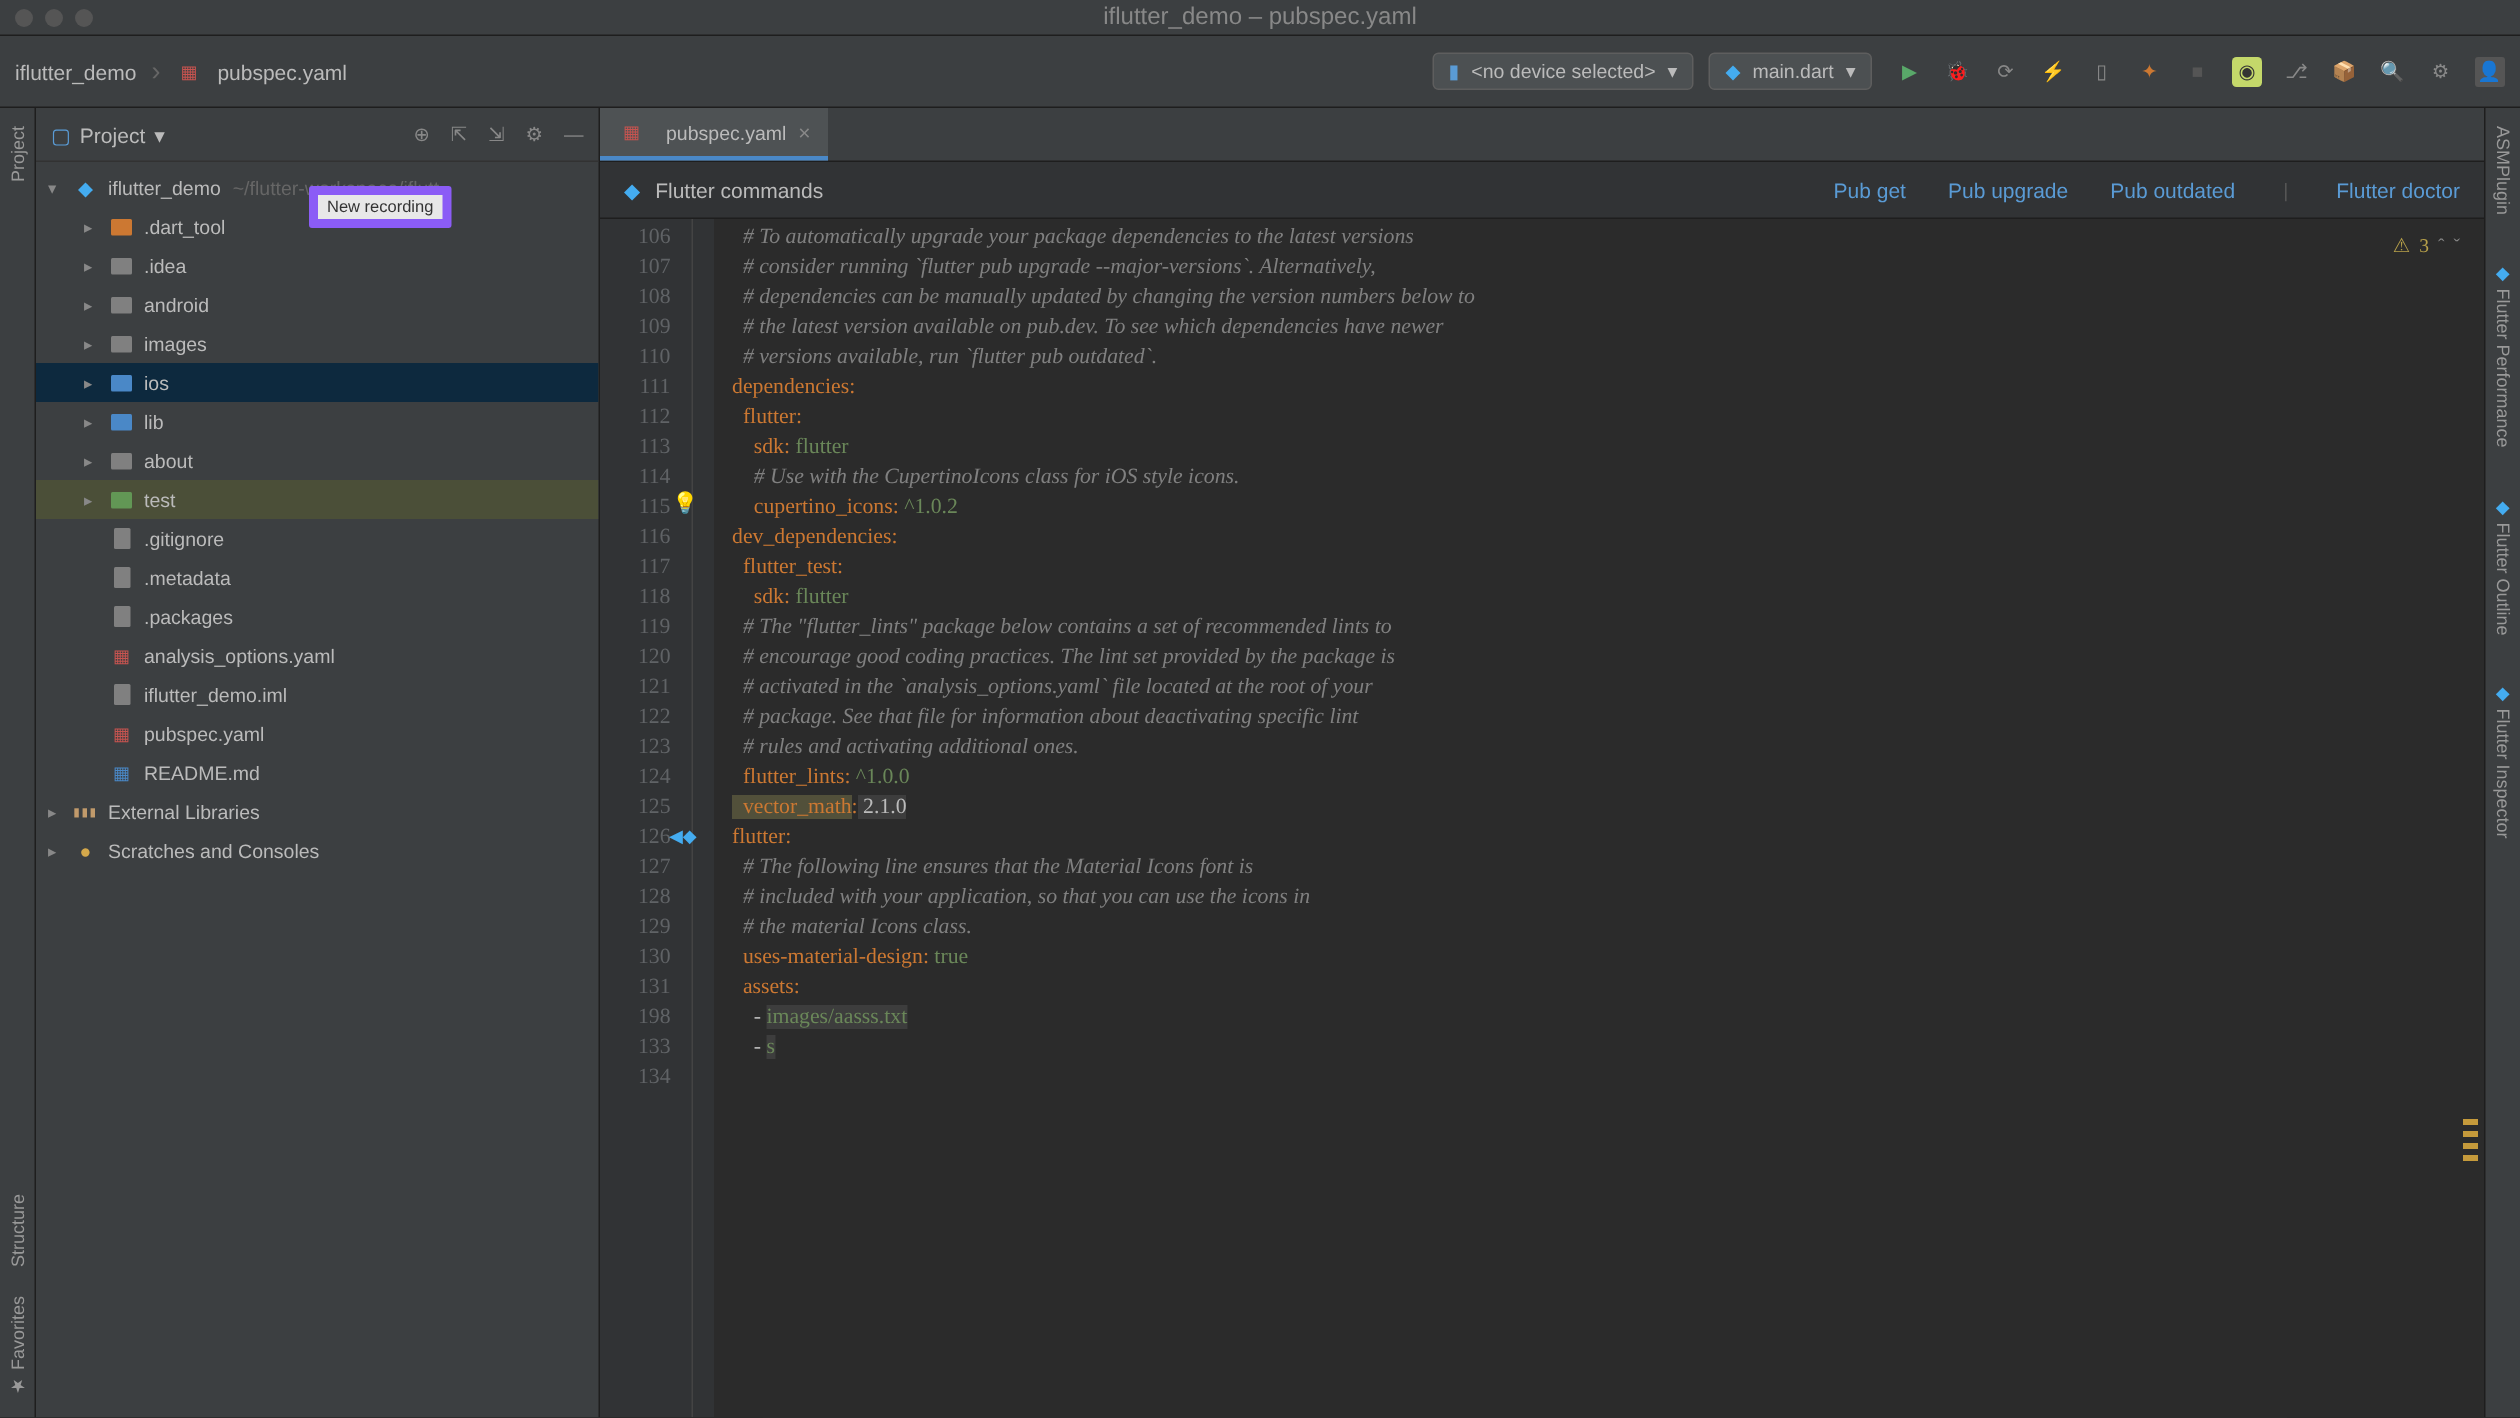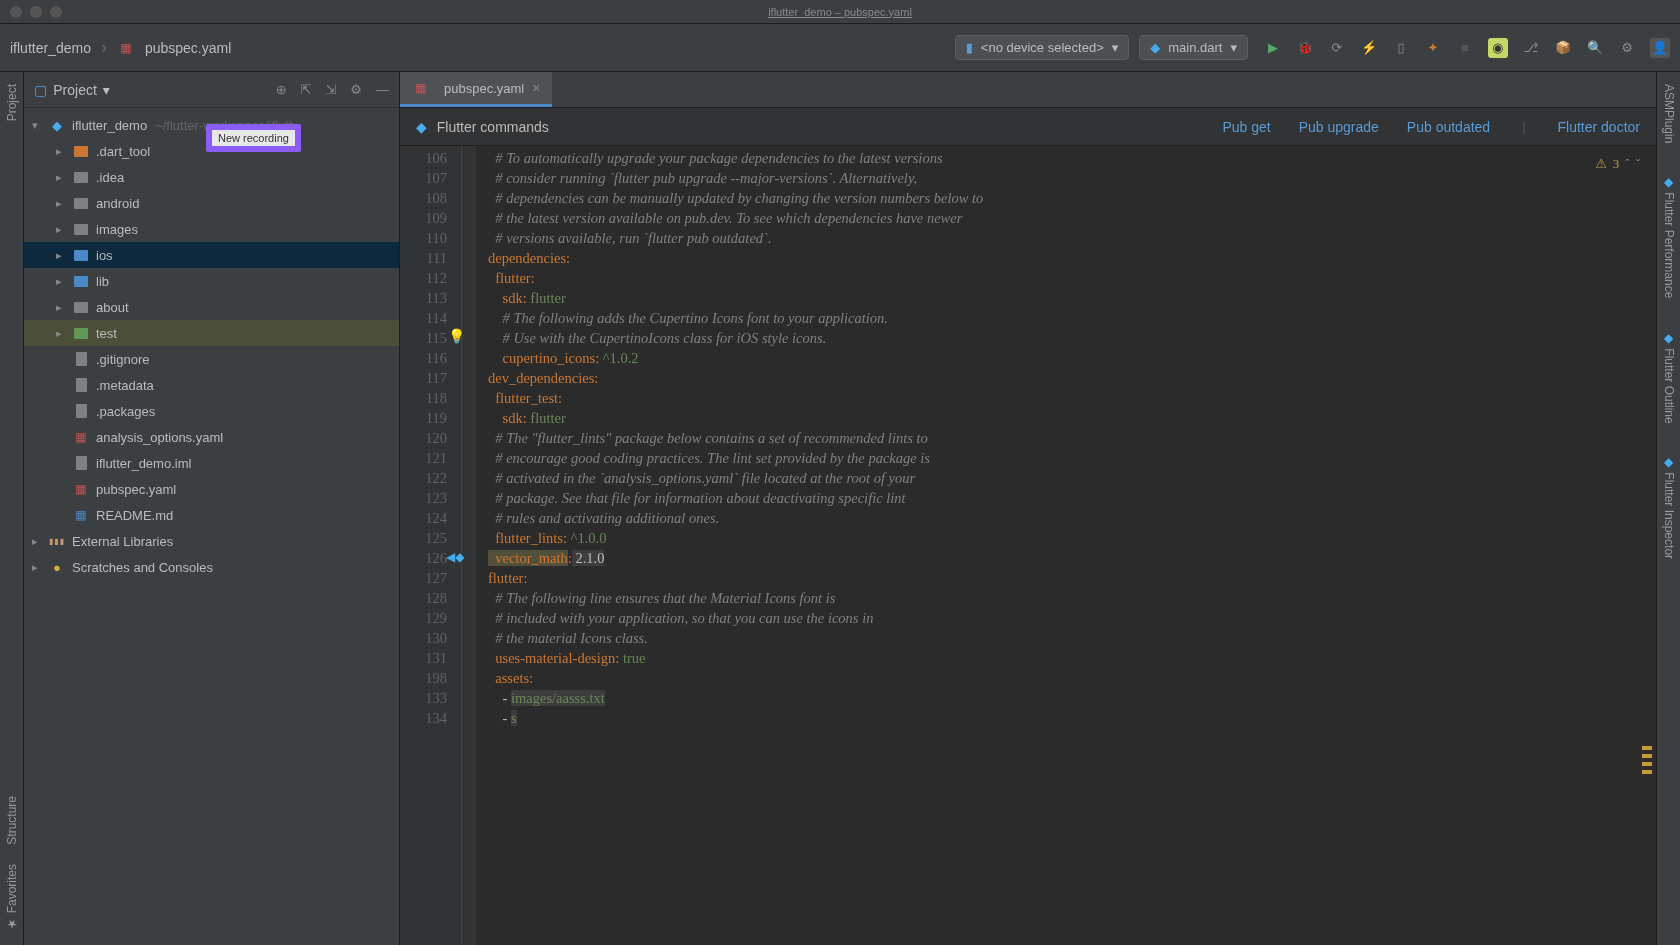--- a/index.html
+++ b/index.html
@@ -29,22 +29,21 @@
     }
     .traffic-light {
       width: 12px; height: 12px; border-radius: 50%;
       background: #555;
     }
     .title-text {
       position: absolute;
       left: 50%;
       transform: translateX(-50%);
       color: #888;
-      font-size: 11px;
-      text-decoration: underline;
+      font-size: 16px;
     }
     .navbar {
       background: #3c3f41;
       height: 48px;
       display: flex;
       align-items: center;
       padding: 0 10px;
       border-bottom: 1px solid #1e1e1e;
     }
     .breadcrumb {
@@ -581,21 +580,20 @@
         <span class="bulb">💡</span>
         <span class="gutter-icon">◀◆</span>
       <div class="code-line"><span class="c-comment">  # To automatically upgrade your package dependencies to the latest versions</span></div>
           <div class="code-line"><span class="c-comment">  # consider running `flutter pub upgrade --major-versions`. Alternatively,</span></div>
           <div class="code-line"><span class="c-comment">  # dependencies can be manually updated by changing the version numbers below to</span></div>
           <div class="code-line"><span class="c-comment">  # the latest version available on pub.dev. To see which dependencies have newer</span></div>
           <div class="code-line"><span class="c-comment">  # versions available, run `flutter pub outdated`.</span></div>
           <div class="code-line"><span class="c-key">dependencies</span><span style="color: rgb(204, 120, 50);">:</span></div>
           <div class="code-line"><span class="c-key">  flutter</span><span style="color: rgb(204, 120, 50);">:</span></div>
           <div class="code-line"><span class="c-key">    sdk</span><span style="color: rgb(204, 120, 50);">:</span><span class="c-val"> flutter</span></div>
-          <div class="code-line"><span class="c-comment">    # The following adds the Cupertino Icons font to your application.</span></div>
           <div class="code-line"><span class="c-comment">    # Use with the CupertinoIcons class for iOS style icons.</span></div>
           <div class="code-line"><span class="c-key">    cupertino_icons</span><span style="color: rgb(204, 120, 50);">:</span><span class="c-val"> ^1.0.2</span></div>
           <div class="code-line"><span class="c-key">dev_dependencies</span><span style="color: rgb(204, 120, 50);">:</span></div>
           <div class="code-line"><span class="c-key">  flutter_test</span><span style="color: rgb(204, 120, 50);">:</span></div>
           <div class="code-line"><span class="c-key">    sdk</span><span style="color: rgb(204, 120, 50);">:</span><span class="c-val"> flutter</span></div>
           <div class="code-line"><span class="c-comment">  # The "flutter_lints" package below contains a set of recommended lints to</span></div>
           <div class="code-line"><span class="c-comment">  # encourage good coding practices. The lint set provided by the package is</span></div>
           <div class="code-line"><span class="c-comment">  # activated in the `analysis_options.yaml` file located at the root of your</span></div>
           <div class="code-line"><span class="c-comment">  # package. See that file for information about deactivating specific lint</span></div>
           <div class="code-line"><span class="c-comment">  # rules and activating additional ones.</span></div>

